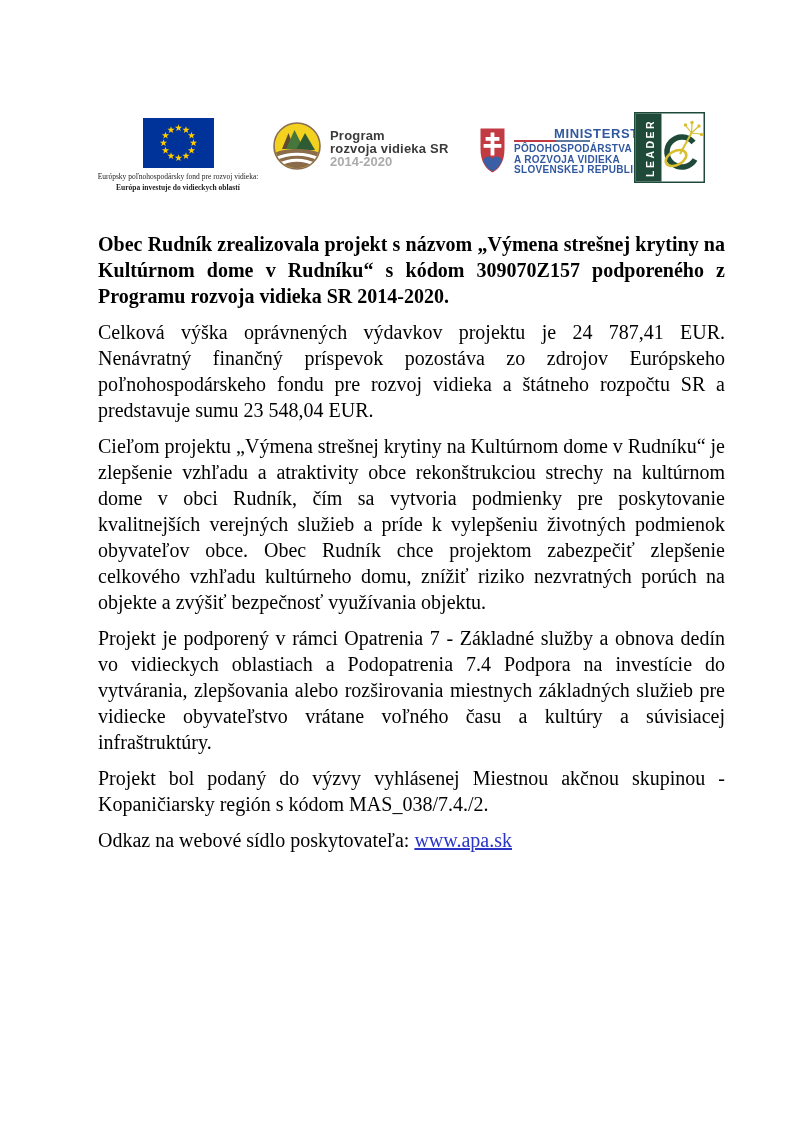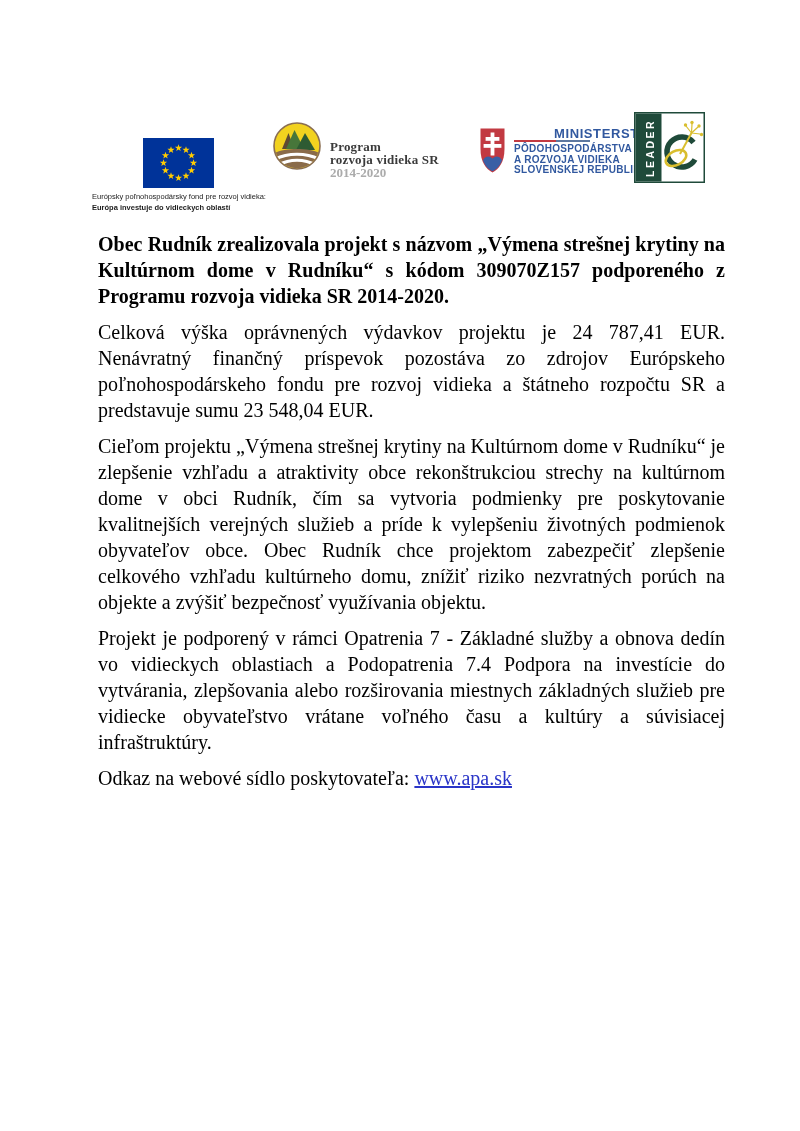--- a/index.html
+++ b/index.html
@@ -9,29 +9,29 @@
   .page {
     position:absolute; inset:0;
     background:#ffffff;
     font-family:"Liberation Serif","DejaVu Serif",serif;
     color:#000;
   }
 
   
   .logo-row { position:absolute; top:0; left:0; width:800px; height:215px; }
 
-  .eu-block { position:absolute; left:92px; top:118px; width:172px; 
-              font-family:Liberation Sans, sans-serif;margin-top:20px; }
+  .eu-block { position:absolute; left:92px; top:118px; width:172px; text-align:center;
+              font-family:Liberation Serif, serif; }
   .eu-flag-wrap { width:71px; height:50px; margin:0 auto; display:block; }
   .eu-caption1 { font-size:7.5px; color:#1c1c1c; margin-top:4px; white-space:nowrap; }
   .eu-caption2 { font-size:7.5px; font-weight:bold; color:#1c1c1c; margin-top:2px; white-space:nowrap; }
 
   .prv-block { position:absolute; left:273px; top:122px; display:flex; align-items:flex-start;
                font-family:"Liberation Sans","DejaVu Sans",sans-serif; }
-  .prv-text { margin-left:9px; margin-top:18px; line-height:13px;font-family:Liberation Serif, serif; }
+  .prv-text { margin-left:9px; margin-top:7px; line-height:13px; }
   .prv-line1, .prv-line2 { font-size:13px; font-weight:bold; color:#3b3b3b; letter-spacing:0.2px; }
   .prv-line3 { font-size:13px; font-weight:bold; color:#ababab; }
 
   .min-block { position:absolute; left:479px; top:127px; display:flex; align-items:flex-start;
                font-family:"Liberation Sans","DejaVu Sans",sans-serif; }
   .min-text { margin-left:8px; margin-top:1px; color:#31589f; }
   .min-line1 { font-size:13px; font-weight:bold; letter-spacing:0.6px; line-height:11px;padding-left:40px; }
   .min-divider { width:76px; height:2px; margin:1px 0 2px 0;
                  background:linear-gradient(to right,#c23a42 0%,#c23a42 55%,#5d779f 55%,#5d779f 100%); }
   .min-line { font-size:10px; font-weight:bold; letter-spacing:0.3px; line-height:10.5px; }
@@ -139,16 +139,17 @@
       </svg>
     </div>
 
   </div>
 
   <div class="content">
     <p class="bold">Obec Rudník zrealizovala projekt s názvom „Výmena strešnej krytiny na Kultúrnom dome v Rudníku“ s kódom 309070Z157 podporeného z Programu rozvoja vidieka SR 2014-2020.</p>
     <p>Celková výška oprávnených výdavkov projektu je 24 787,41 EUR. Nenávratný finančný príspevok pozostáva zo zdrojov Európskeho poľnohospodárskeho fondu pre rozvoj vidieka a štátneho rozpočtu SR a predstavuje sumu 23 548,04 EUR.</p>
     <p>Cieľom projektu „Výmena strešnej krytiny na Kultúrnom dome v Rudníku“ je zlepšenie vzhľadu a atraktivity obce rekonštrukciou strechy na kultúrnom dome v obci Rudník, čím sa vytvoria podmienky pre poskytovanie kvalitnejších verejných služieb a príde k vylepšeniu životných podmienok obyvateľov obce. Obec Rudník chce projektom zabezpečiť zlepšenie celkového vzhľadu kultúrneho domu, znížiť riziko nezvratných porúch na objekte a zvýšiť bezpečnosť využívania objektu.</p>
     <p>Projekt je podporený v rámci Opatrenia 7 - Základné služby a obnova dedín vo vidieckych oblastiach a Podopatrenia 7.4 Podpora na investície do vytvárania, zlepšovania alebo rozširovania miestnych základných služieb pre vidiecke obyvateľstvo vrátane voľného času a kultúry a súvisiacej infraštruktúry.</p>
+    <p>Projekt bol podaný do výzvy vyhlásenej Miestnou akčnou skupinou - Kopaničiarsky región s kódom MAS_038/7.4./2.</p>
     <p><span>Odkaz na webové sídlo poskytovateľa: </span><a href="#" class="doc-link">www.apa.sk</a></p>
   </div>
 
 </div>
 
 </body></html>

